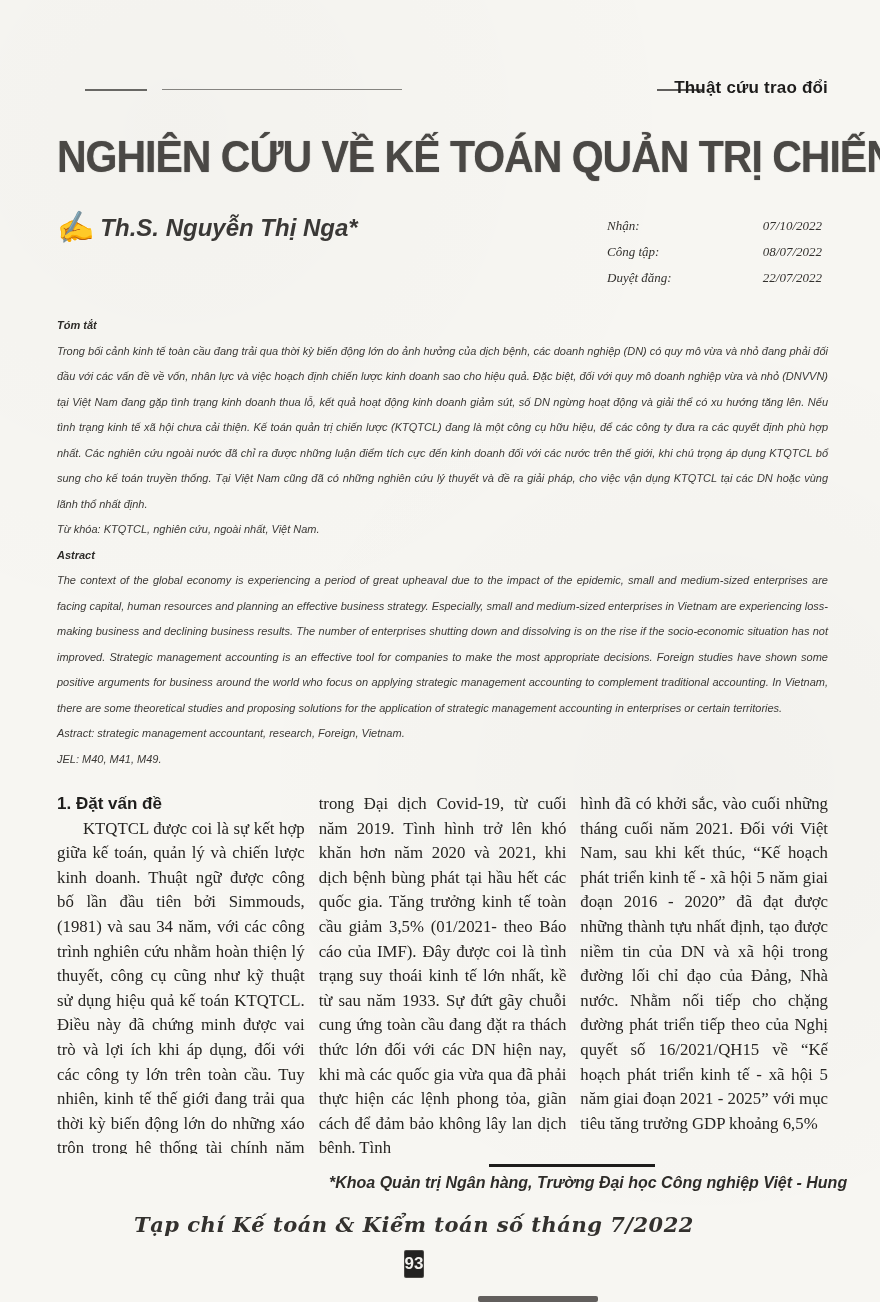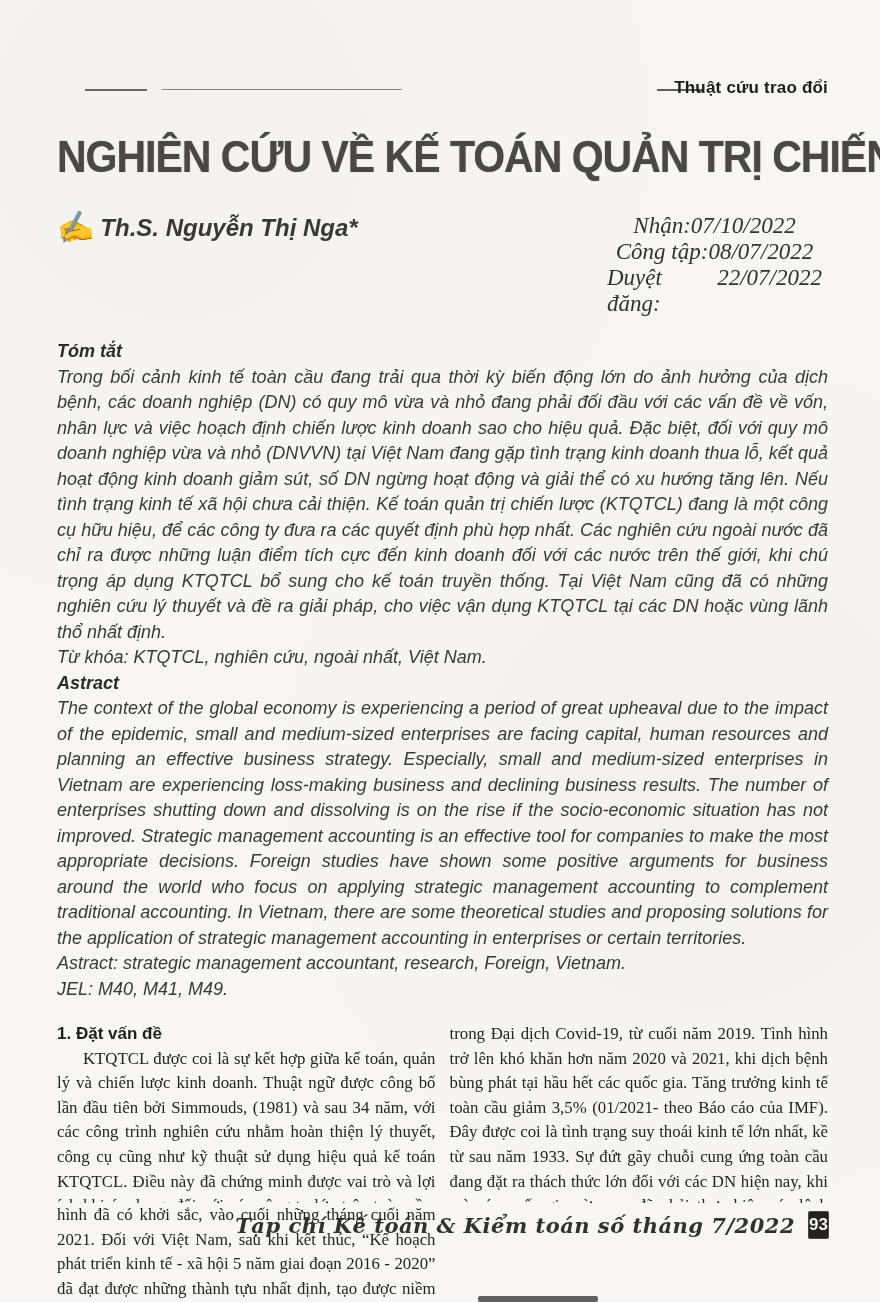--- a/index.html
+++ b/index.html
@@ -40,53 +40,53 @@
   }
   
   .byline{display:flex;justify-content:space-between;margin-top:34px;align-items:flex-start;}
   .author{display:flex;align-items:center;gap:6px;}
   .pen-icon{font-size:30px;line-height:1;color:#3a3836;transform:rotate(-8deg);}
   .author-name{
     font-family:"Liberation Sans", sans-serif;font-style:italic;font-weight:700;
     font-size:24px;color:#3a3836;
   }
   .dates{width:215px;margin-right:6px;}
-  .date-row{display:flex;justify-content:center;
-    font-style:italic;font-size:23px;line-height:26px;color:#33312e;}
+  .date-row{display:flex;justify-content:space-between;
+    font-style:italic;font-size:13px;line-height:26px;color:#33312e;}
   
   .abstract{
     margin-top:22px;
     font-family:"Liberation Sans", sans-serif;font-style:italic;
-    font-size:18px;line-height:25.5px;text-align:justify;color:#3b3936;
+    font-size:11px;line-height:25.5px;text-align:justify;color:#3b3936;
   }
   .abstract .head{font-weight:700;color:#2e2c29;}
   .abstract p{margin:0;}
   .abstract .blabel{font-weight:400;margin-top:12px;}
   
   .body-cols{
-    display:grid;grid-template-columns:1fr 1fr;column-gap:14px;
+    display:grid;grid-template-columns:1fr 1fr 1fr;column-gap:14px;
     margin-top:20px;height:362px;overflow:hidden;
   }
   .col{overflow:hidden;text-align:justify;font-size:16.8px;line-height:24.6px;color:#262421;}
   .sec-heading{
     font-family:"Liberation Sans", sans-serif;font-weight:700;
     font-size:17px;color:#1f1e1c;margin:0 0 8px 0;
   }
   .col p{margin:0;}
   .indent{text-indent:26px;}
   
   .footnote{position:relative;margin-top:10px;height:46px;}
   .footnote-line{position:absolute;left:432px;top:0;width:166px;height:3px;background:#1d1c1b;}
   .footnote-text{
     position:absolute;left:272px;top:10px;
     font-family:"Liberation Sans", sans-serif;font-style:italic;font-weight:700;
     font-size:16px;color:#2e2c29;white-space:nowrap;
   }
   
-  .footer{position:absolute;left:0;right:52px;top:1212px;display:flex;justify-content:flex-end;align-items:center;gap:14px;}
+  .footer{position:absolute;left:0;right:52px;top:1212px;display:flex;justify-content:flex-end;align-items:center;gap:14px;flex-direction:column;}
   .journal-name{
     font-family:"DejaVu Serif", serif;font-style:italic;font-weight:700;
     font-size:21px;color:#33312e;letter-spacing:.5px;
   }
   .page-badge{
     background:#232221;color:#f3f2ef;
     font-family:"Liberation Sans", sans-serif;font-weight:700;font-size:17px;
     padding:3px 0;border-radius:1px;box-shadow:0 0 0 1px #4a4845;
   }
   .bottom-smudge{position:absolute;left:478px;top:1296px;width:120px;height:6px;background:#3c3a37;opacity:.8;border-radius:2px;}

